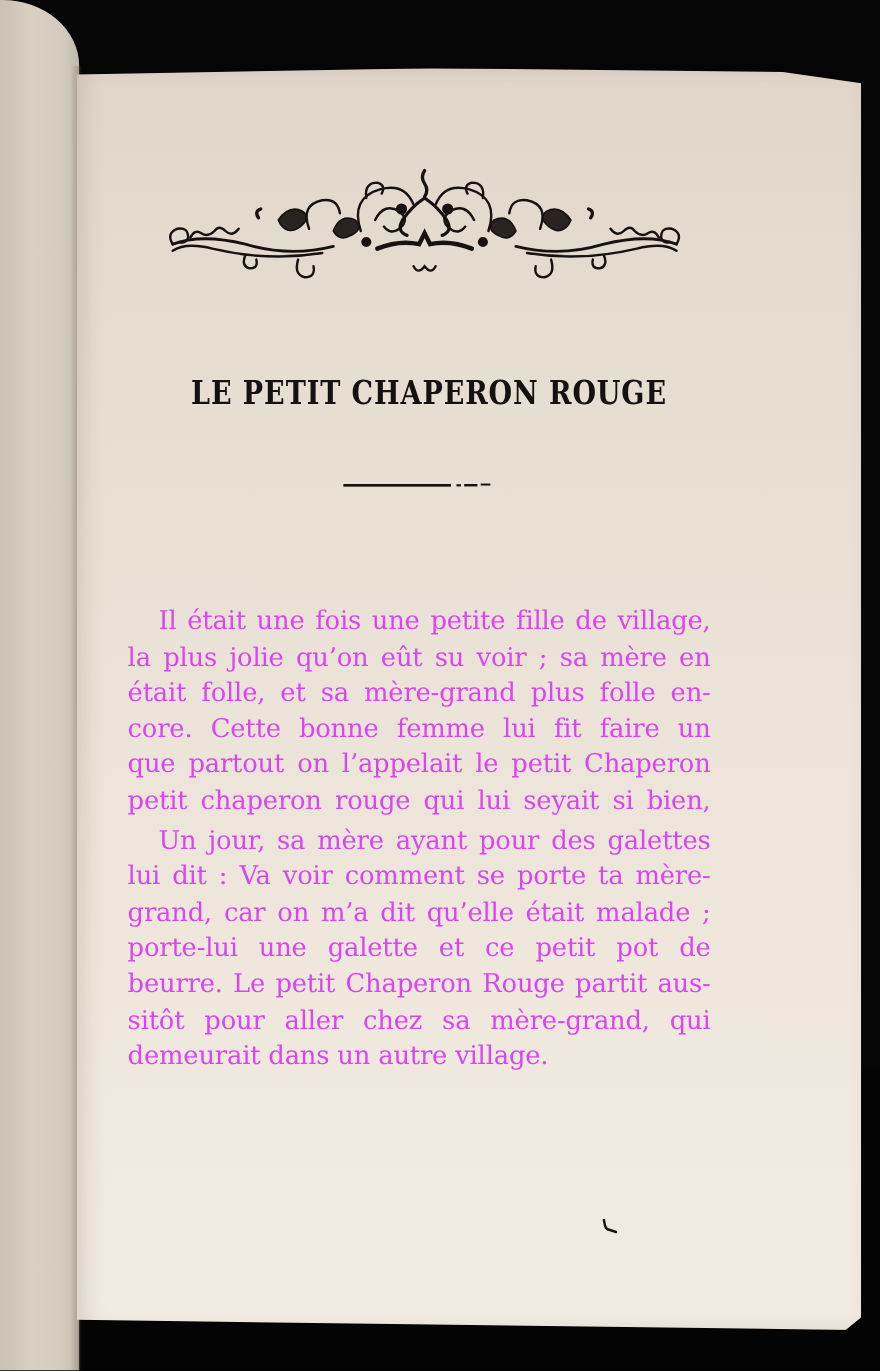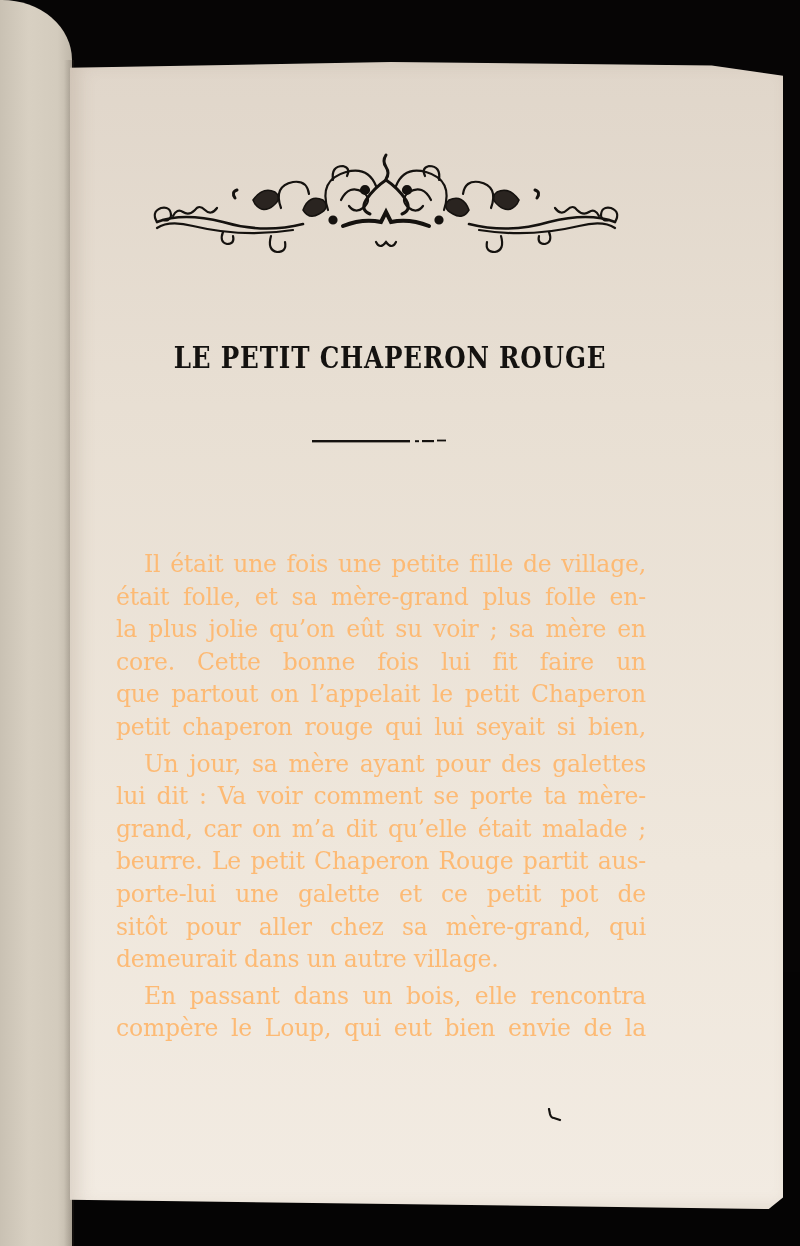--- a/index.html
+++ b/index.html
@@ -38,21 +38,21 @@
       transform-origin: center;
     }
     .rule {
       position: absolute; left: 312px; top: 439px; width: 134px; height: 4px;
     }
     .body-text {
       position: absolute; left: 116px; top: 548px; width: 530px;
       font-family: "DejaVu Serif", serif;
       font-size: 23.5px;
       line-height: 32.6px;
-      color: #fdba74;
+      color: #d946ef;
       text-align: justify;
       letter-spacing: -0.2px;
     }
     .body-text p { margin: 0 0 4px 0; text-indent: 28px; }
     .line { display: block; white-space: nowrap; text-align-last: justify; text-align: justify; }
     .line.last { text-align-last: left; }
     .mark {
       position: absolute; left: 546px; top: 1108px; width: 16px; height: 14px;
     }
   </style>
@@ -115,37 +115,33 @@
   <svg class="rule" viewBox="0 0 134 4">
     <rect x="0" y="1" width="98" height="2.4" fill="#15120f"></rect>
     <rect x="103" y="1.2" width="4" height="2" fill="#15120f"></rect>
     <rect x="110" y="1" width="12" height="2.2" fill="#15120f"></rect>
     <rect x="125" y="0.6" width="9" height="1.8" fill="#15120f"></rect>
   </svg>
 
   <div class="body-text">
     <p>
       <span class="line">Il était une fois une petite fille de village,</span>
+      <span class="line" style="margin-left:-28px">la plus jolie qu’on eût su voir ; sa mère en</span>
       <span class="line" style="margin-left:-28px">était folle, et sa mère-grand plus folle en-</span>
-      <span class="line" style="margin-left:-28px">la plus jolie qu’on eût su voir ; sa mère en</span>
-      <span class="line" style="margin-left:-28px">core. Cette bonne fois lui fit faire un</span>
+      <span class="line" style="margin-left:-28px">core. Cette bonne femme lui fit faire un</span>
       <span class="line" style="margin-left:-28px">que partout on l’appelait le petit Chaperon</span>
       <span class="line" style="margin-left:-28px">petit chaperon rouge qui lui seyait si bien,</span>
     </p>
     <p>
       <span class="line">Un jour, sa mère ayant pour des galettes</span>
       <span class="line" style="margin-left:-28px">lui dit : Va voir comment se porte ta mère-</span>
       <span class="line" style="margin-left:-28px">grand, car on m’a dit qu’elle était malade ;</span>
+      <span class="line" style="margin-left:-28px">porte-lui une galette et ce petit pot de</span>
       <span class="line" style="margin-left:-28px">beurre. Le petit Chaperon Rouge partit aus-</span>
-      <span class="line" style="margin-left:-28px">porte-lui une galette et ce petit pot de</span>
       <span class="line" style="margin-left:-28px">sitôt pour aller chez sa mère-grand, qui</span>
       <span class="line last" style="margin-left:-28px">demeurait dans un autre village.</span>
-    </p>
-    <p>
-      <span class="line">En passant dans un bois, elle rencontra</span>
-      <span class="line" style="margin-left:-28px">compère le Loup, qui eut bien envie de la</span>
     </p>
   </div>
 
   <svg class="mark" viewBox="0 0 16 14">
     <path d="M3 1 l1 5 q1 4 4 4 l6 2" stroke="#15120f" stroke-width="2.2" fill="none" stroke-linecap="round"></path>
   </svg>
 </div>
 
 </body></html>

